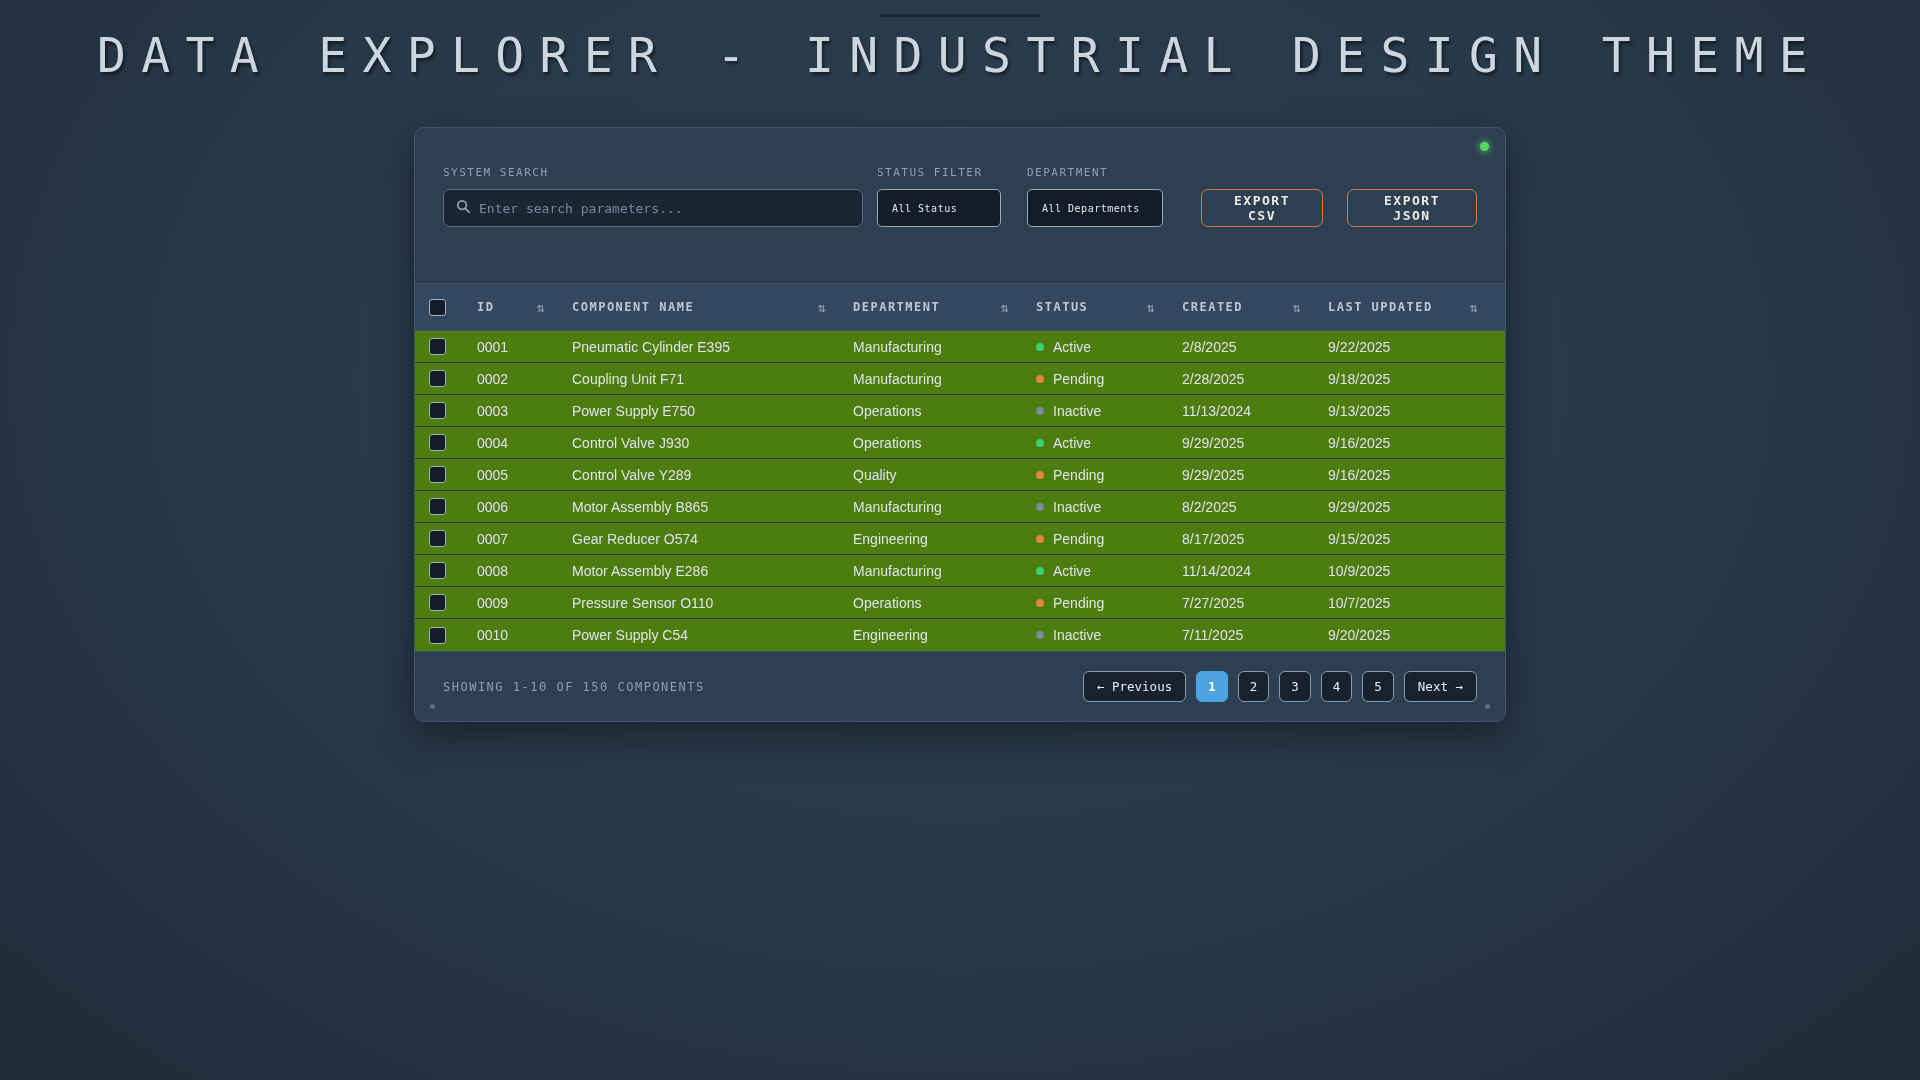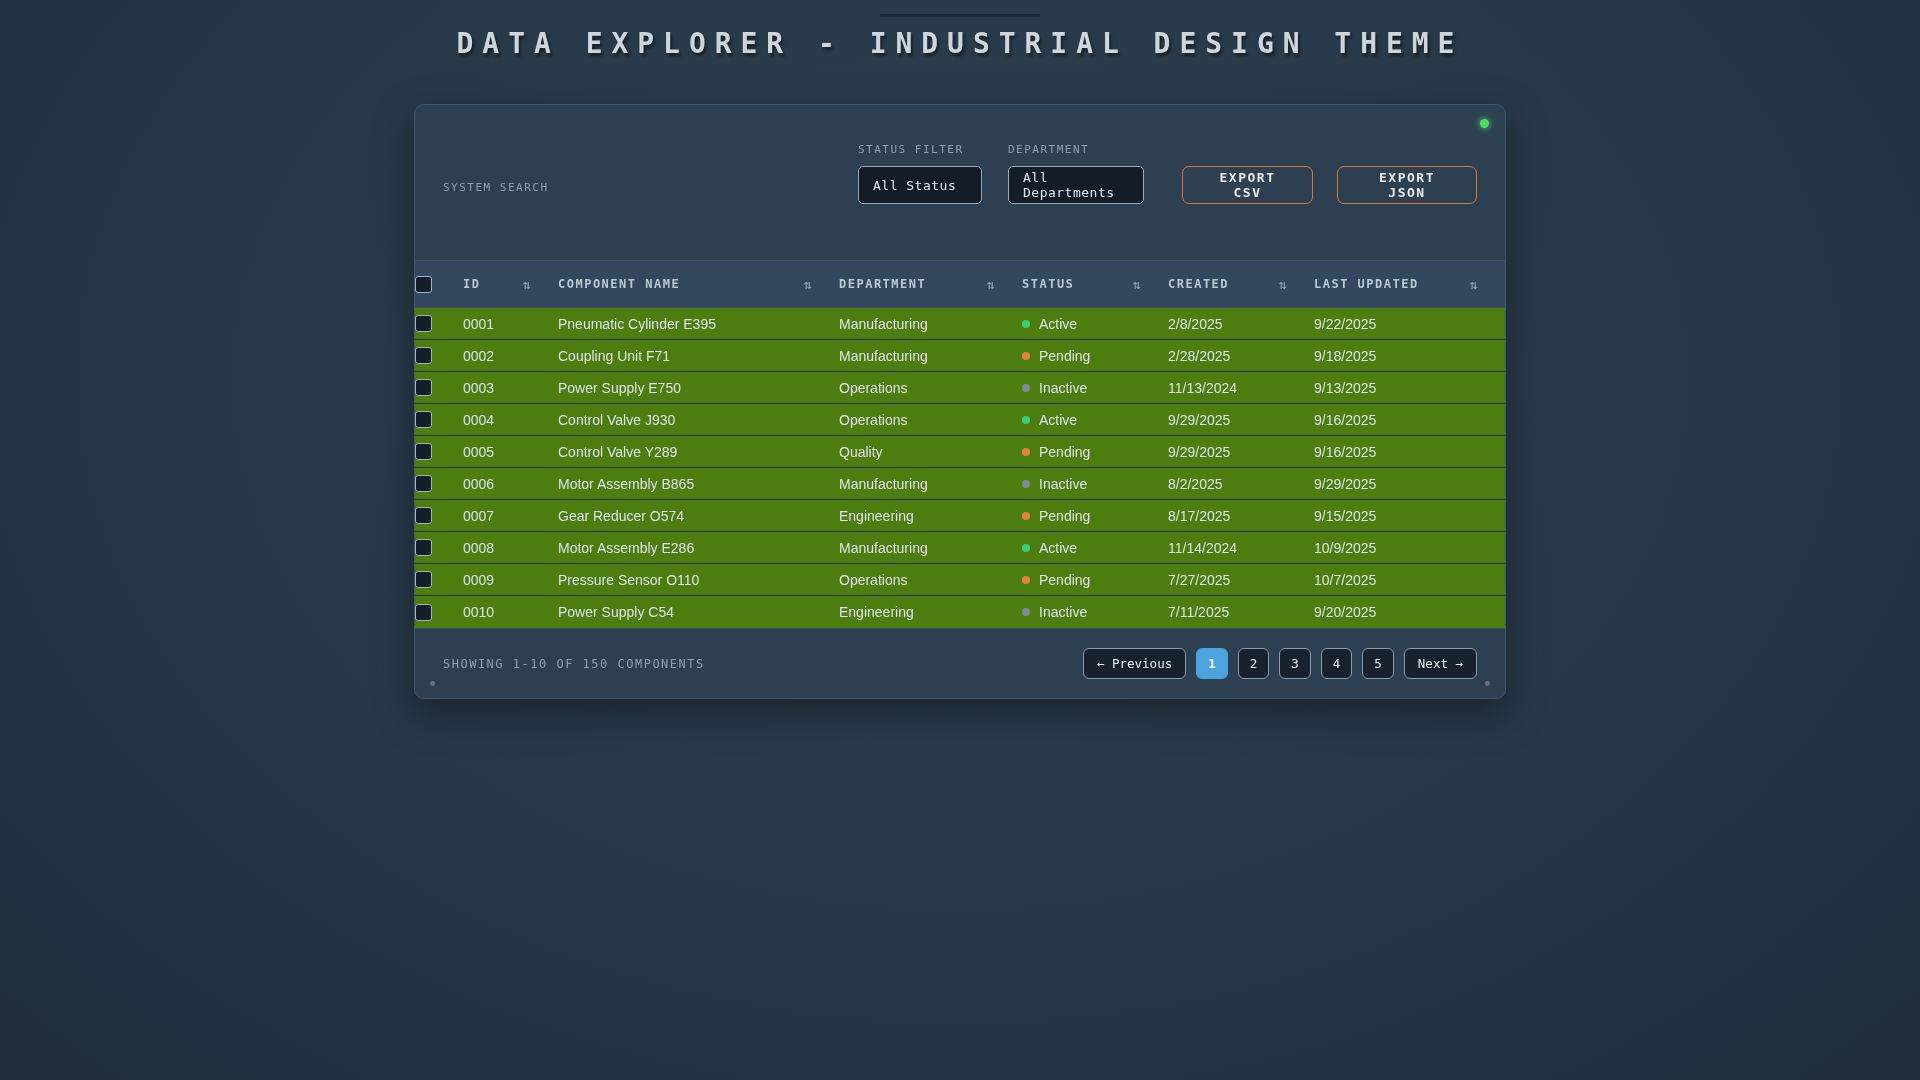--- a/index.html
+++ b/index.html
@@ -5,21 +5,21 @@
   * { margin:0; padding:0; box-sizing:border-box; }
   html,body { width:1920px; height:1080px; overflow:hidden; }
   body {
     background: radial-gradient(ellipse at 50% 35%, #2e4152 0%, #273847 55%, #1f2d3a 100%);
     font-family: "DejaVu Sans Mono", monospace;
   }
   .top-accent { width:160px; height:3px; background:#1b2836; border-radius:2px; margin:14px auto 0 auto; }
   .page-title {
     text-align:center; margin-top:10px;
     font-family:"DejaVu Sans Mono", monospace;
-    font-size:28px; font-weight:bold; letter-spacing:0.32em;
+    font-size:48px; font-weight:normal; letter-spacing:0.32em;
     color:#cdd6de; text-shadow: 2px 3px 3px rgba(0,0,0,0.45);
   }
   .panel {
     position:relative;
     width:1092px; margin:44px auto 0 auto;
     background:#2d4052;
     border:1px solid #42566c;
     border-radius:10px;
     box-shadow: 0 14px 40px rgba(0,0,0,0.38);
     overflow:hidden;
@@ -43,34 +43,34 @@
     background:#1b2634; border:1px solid #5c6d7e; border-radius:7px;
   }
   .search-box input {
     flex:1; background:transparent; border:none; outline:none;
     color:#dfe7ee; font-family:"DejaVu Sans Mono", monospace; font-size:13px;
   }
   .search-box input::placeholder { color:#7b8a99; }
   .select-box {
     height:38px; display:flex; align-items:center; padding:0 14px;
     background:#131c27; border:1px solid #9aa9b7; border-radius:5px;
-    color:#e3eaf0; font-size:13px; letter-spacing:0.5px; cursor:pointer;
+    color:#e3eaf0; font-size:10px; letter-spacing:0.5px; cursor:pointer;
   }
   .sel-status { width:124px; margin-right:12px; }
   .sel-dept   { width:136px; }
   .spacer { flex:1; }
   .export-btn {
     height:38px; padding:0 20px; margin-left:10px;
     background:transparent; border:1.5px solid #e0763c; border-radius:7px;
     color:#eceae4; font-family:"DejaVu Sans Mono", monospace;
     font-size:13px; font-weight:bold; letter-spacing:1.5px; cursor:pointer;
   }
 
   
-  .thead, .trow { display:flex; align-items:center; }
+  .thead, .trow { display:flex; align-items:center; padding-left:14px; }
   .thead {
     height:48px; background:#33475f;
     border-top:1px solid #3e536b; border-bottom:1px solid #3e536b;
     color:#bcc9d5; font-size:12px; font-weight:bold; letter-spacing:1.5px;
   }
   .trow {
     height:32px; background:#4d7c0f; border-bottom:1px solid #2b3947;
     font-family:"Liberation Sans","DejaVu Sans",sans-serif; font-size:14px; color:#dde4eb;
   }
   .trow:last-child { border-bottom:none; }
@@ -115,20 +115,29 @@
 
 <div class="top-accent"></div>
 <h1 class="page-title">DATA EXPLORER - INDUSTRIAL DESIGN THEME</h1>
 
 <div class="panel">
   <span class="status-light"></span>
 
   <div class="filters">
     <div class="search-group">
       <span class="field-label">SYSTEM SEARCH</span>
+      <div class="search-box">
+        <span>
+          <svg width="15" height="15" viewBox="0 0 16 16">
+              <circle cx="6.5" cy="6.5" r="4.6" fill="none" stroke="#93a5b6" stroke-width="1.8"></circle>
+              <line x1="10.2" y1="10.2" x2="14.2" y2="14.2" stroke="#93a5b6" stroke-width="1.8" stroke-linecap="round"></line>
+            </svg>
+        </span>
+        <input type="text" placeholder="Enter search parameters..." style="">
+      </div>
     </div>
 
     <div>
       <span class="field-label">STATUS FILTER</span>
       <div class="select-box sel-status">All Status</div>
     </div>
 
     <div>
       <span class="field-label">DEPARTMENT</span>
       <div class="select-box sel-dept">All Departments</div>

